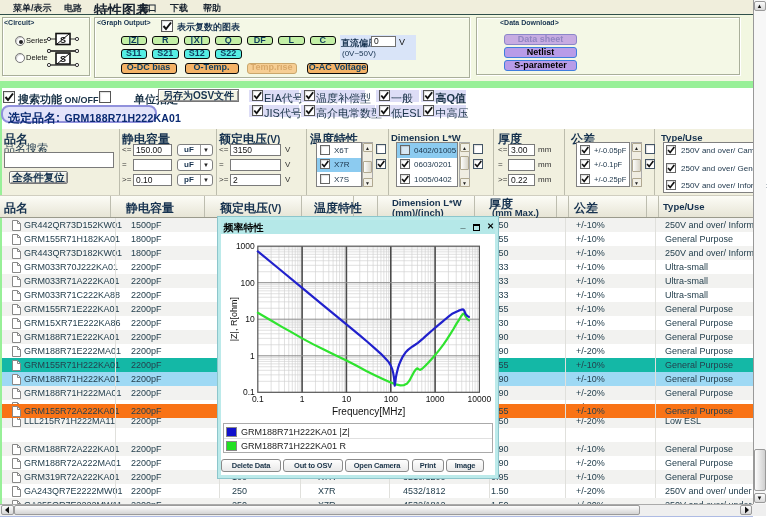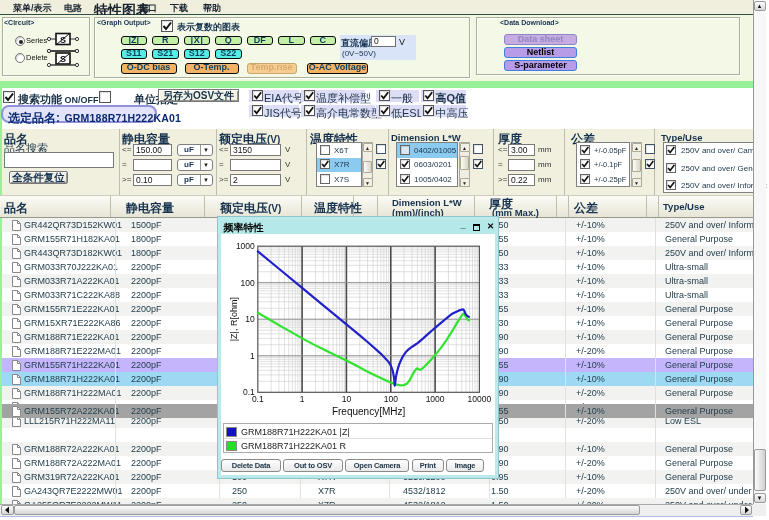--- a/index.html
+++ b/index.html
@@ -485,21 +485,21 @@
       </div>
       <div style="position:absolute;left:22px;top:2px;font-size:9px;color:#25404E;white-space:nowrap">GRM188R71E222MA01</div>
       <div style="position:absolute;left:129px;top:2px;font-size:9px;color:#25404E">2200pF</div>
       <div style="position:absolute;left:230px;top:2px;font-size:9px;color:#25404E">25</div>
       <div style="position:absolute;left:316px;top:2px;font-size:9px;color:#25404E">X7R</div>
       <div style="position:absolute;left:401px;top:2px;font-size:9px;color:#25404E">1608/0603</div>
       <div style="position:absolute;left:489px;top:2px;font-size:9px;color:#25404E">0.90</div>
       <div style="position:absolute;left:574px;top:2px;font-size:9px;color:#25404E">+/-20%</div>
       <div style="position:absolute;left:663px;top:2px;font-size:9px;color:#25404E;width:90px;overflow:hidden;white-space:nowrap">General Purpose</div>
     </div>
-    <div style="position:absolute;left:2px;top:358px;width:751px;height:14px;background:#c4b5fd;overflow:hidden">
+    <div style="position:absolute;left:2px;top:358px;width:751px;height:14px;background:#14b8a6;overflow:hidden">
       <div style="position:absolute;left:10px;top:1.5px;width:9px;height:11px">
         <svg width="9" height="11" viewBox="0 0 9 11" style="position:absolute;left:0;top:0">
           <path d="M0.5 0.5 H5.5 L8.5 3.5 V10.5 H0.5 Z" fill="#fff" stroke="#888" stroke-width="1"></path>
           <path d="M5.5 0.5 V3.5 H8.5" fill="none" stroke="#888" stroke-width="1"></path>
         </svg>
       </div>
       <div style="position:absolute;left:22px;top:2px;font-size:9px;color:#25404E;white-space:nowrap">GRM155R71H222KA01</div>
       <div style="position:absolute;left:129px;top:2px;font-size:9px;color:#25404E">2200pF</div>
       <div style="position:absolute;left:230px;top:2px;font-size:9px;color:#25404E">50</div>
       <div style="position:absolute;left:316px;top:2px;font-size:9px;color:#25404E">X7R</div>
@@ -565,21 +565,21 @@
       </div>
       <div style="position:absolute;left:22px;top:2px;font-size:9px;color:#25404E;white-space:nowrap">LLL215R71H222MA11</div>
       <div style="position:absolute;left:129px;top:2px;font-size:9px;color:#25404E">2200pF</div>
       <div style="position:absolute;left:230px;top:2px;font-size:9px;color:#25404E">50</div>
       <div style="position:absolute;left:316px;top:2px;font-size:9px;color:#25404E">X7R</div>
       <div style="position:absolute;left:401px;top:2px;font-size:9px;color:#25404E">2012/0805</div>
       <div style="position:absolute;left:489px;top:2px;font-size:9px;color:#25404E">0.50</div>
       <div style="position:absolute;left:574px;top:2px;font-size:9px;color:#25404E">+/-20%</div>
       <div style="position:absolute;left:663px;top:2px;font-size:9px;color:#25404E;width:90px;overflow:hidden;white-space:nowrap">Low ESL</div>
     </div>
-    <div style="position:absolute;left:2px;top:404px;width:751px;height:14px;background:#a3a3a3;overflow:hidden">
+    <div style="position:absolute;left:2px;top:404px;width:751px;height:14px;background:#f97316;overflow:hidden">
       <div style="position:absolute;left:10px;top:1.5px;width:9px;height:11px">
         <svg width="9" height="11" viewBox="0 0 9 11" style="position:absolute;left:0;top:0">
           <path d="M0.5 0.5 H5.5 L8.5 3.5 V10.5 H0.5 Z" fill="#fff" stroke="#888" stroke-width="1"></path>
           <path d="M5.5 0.5 V3.5 H8.5" fill="none" stroke="#888" stroke-width="1"></path>
         </svg>
       </div>
       <div style="position:absolute;left:22px;top:2px;font-size:9px;color:#25404E;white-space:nowrap">GRM155R72A222KA01</div>
       <div style="position:absolute;left:129px;top:2px;font-size:9px;color:#25404E">2200pF</div>
       <div style="position:absolute;left:230px;top:2px;font-size:9px;color:#25404E">100</div>
       <div style="position:absolute;left:316px;top:2px;font-size:9px;color:#25404E">X7R</div>

